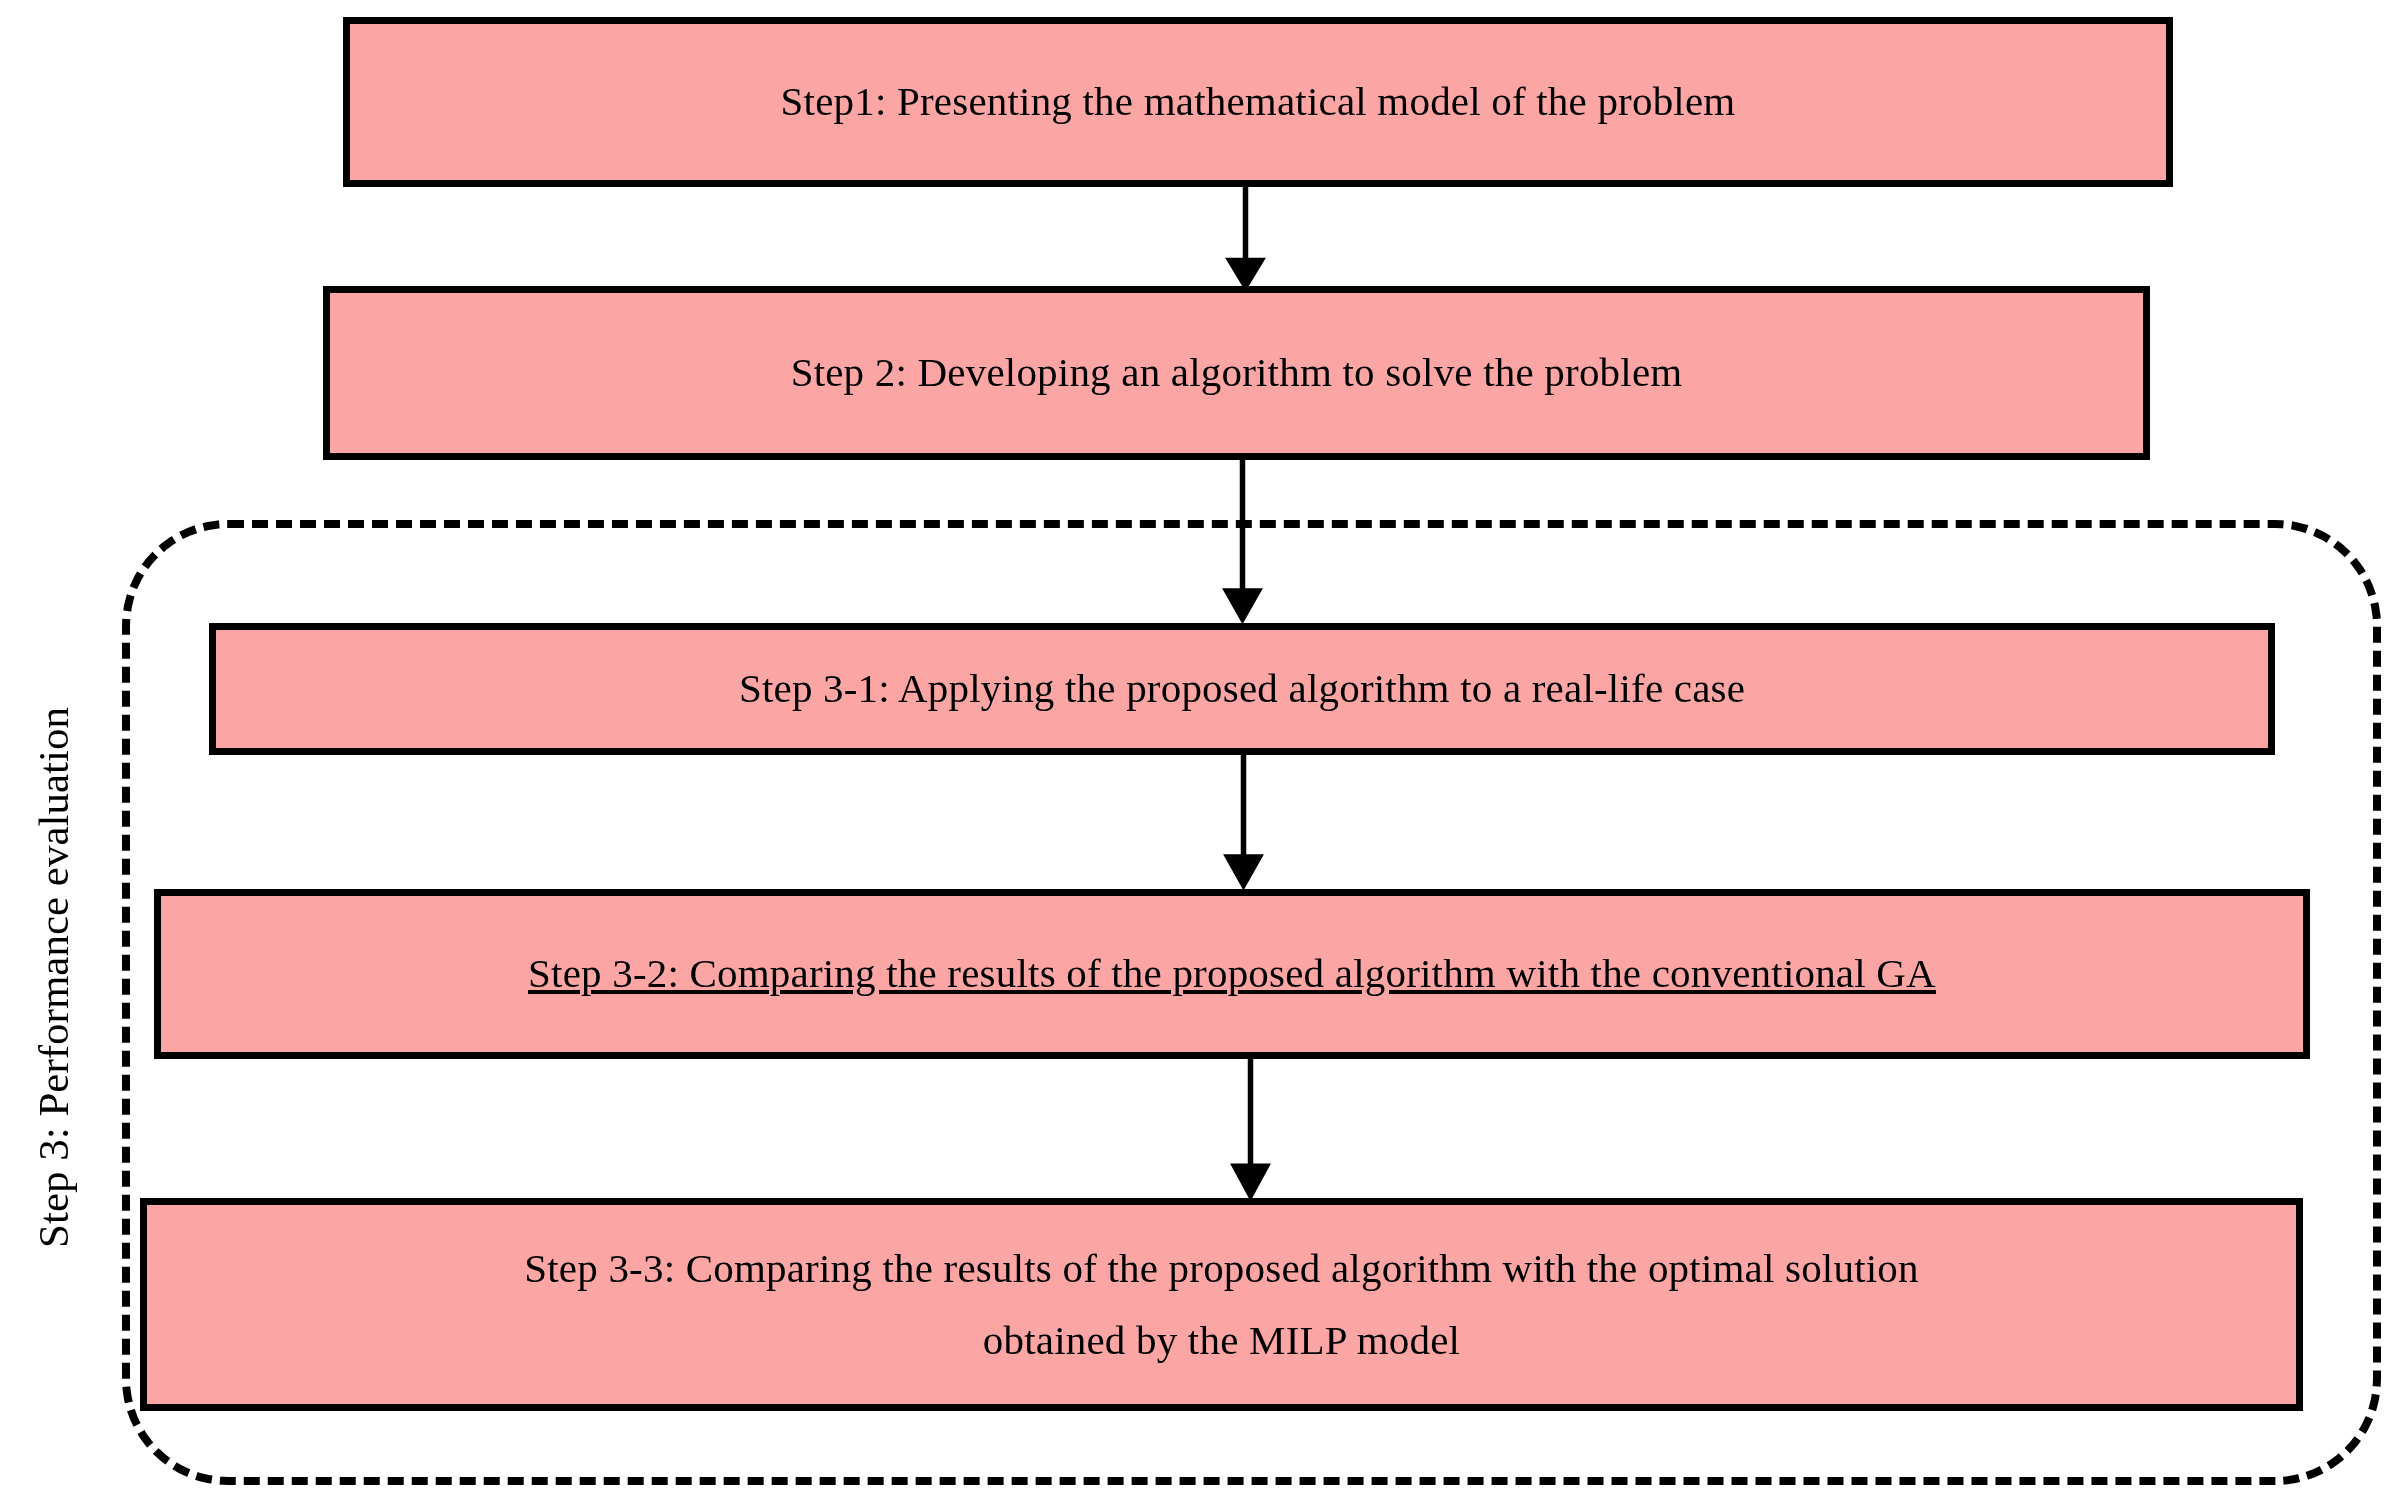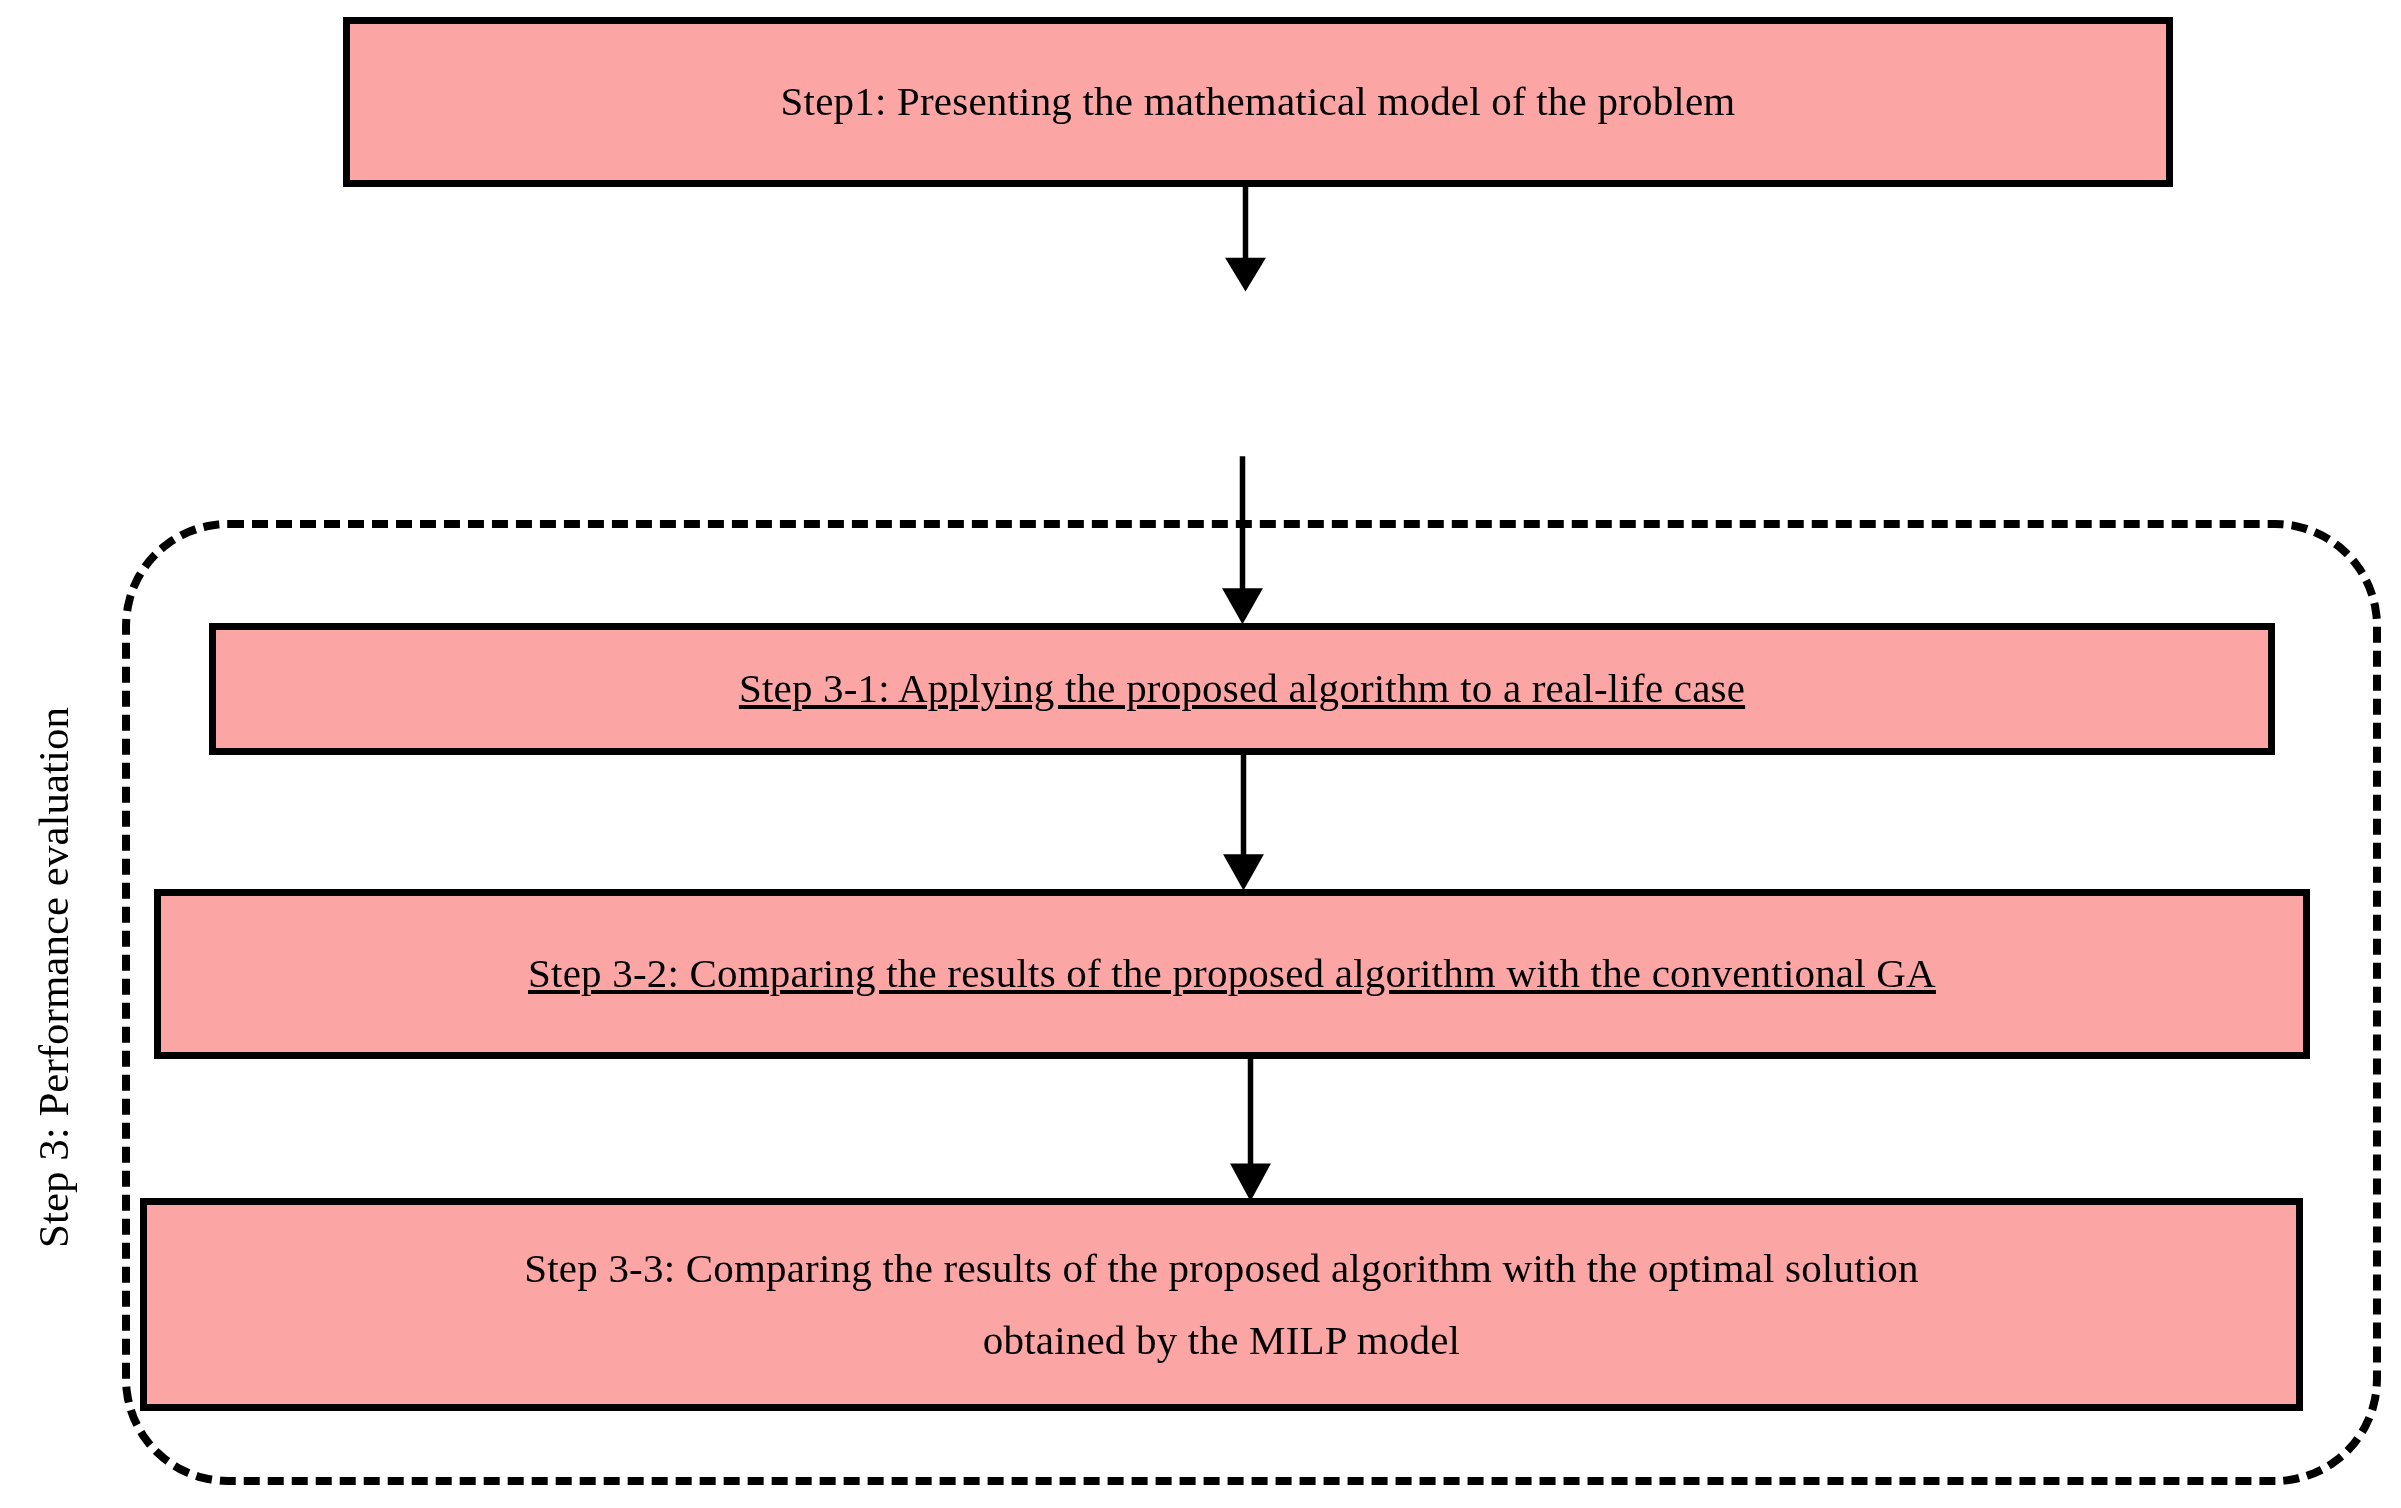--- a/index.html
+++ b/index.html
@@ -33,21 +33,21 @@
   .proc-box .proc-label {
     font-size: 41px;
     line-height: 1.75;
     letter-spacing: 0.2px;
     padding: 0 14px;
     white-space: pre-line;
   }
 
   #box-step1    { left: 343px;  top: 17.3px;   width: 1830px; height: 170px; }
   #box-step2    { left: 323px;  top: 286px;  width: 1827px; height: 174px; }
-  #box-step31   { left: 209px;  top: 623px;  width: 2066px; height: 132px; text-decoration: underline; }
+  #box-step31   { left: 209px;  top: 623px;  width: 2066px; height: 132px; }
   #box-step32   { left: 154px;  top: 889px; width: 2156px; height: 170px; text-decoration: underline; }
   #box-step33   { left: 140px;  top: 1198px; width: 2163px; height: 213px; }
 
   
   #group-step3 {
     position: absolute;
     left: 122px;
     top: 520px;
     width: 2259px;
     height: 965px;
@@ -93,20 +93,23 @@
 <div id="canvas">
 
   <div id="group-step3"></div>
 
   <div id="group-step3-label">Step 3: Performance evaluation</div>
 
   <div class="proc-box" id="box-step1">
     <span class="proc-label">Step1: Presenting the mathematical model of the problem</span>
   </div>
 
+  <div class="proc-box" id="box-step2">
+    <span class="proc-label">Step 2: Developing an algorithm to solve the problem</span>
+  </div>
 
   <div class="proc-box" id="box-step31">
     <span class="proc-label">Step 3-1: Applying the proposed algorithm to a real-life case</span>
   </div>
 
   <div class="proc-box" id="box-step32">
     <span class="proc-label">Step 3-2: Comparing the results of the proposed algorithm with the conventional GA</span>
   </div>
 
   <div class="proc-box" id="box-step33">

